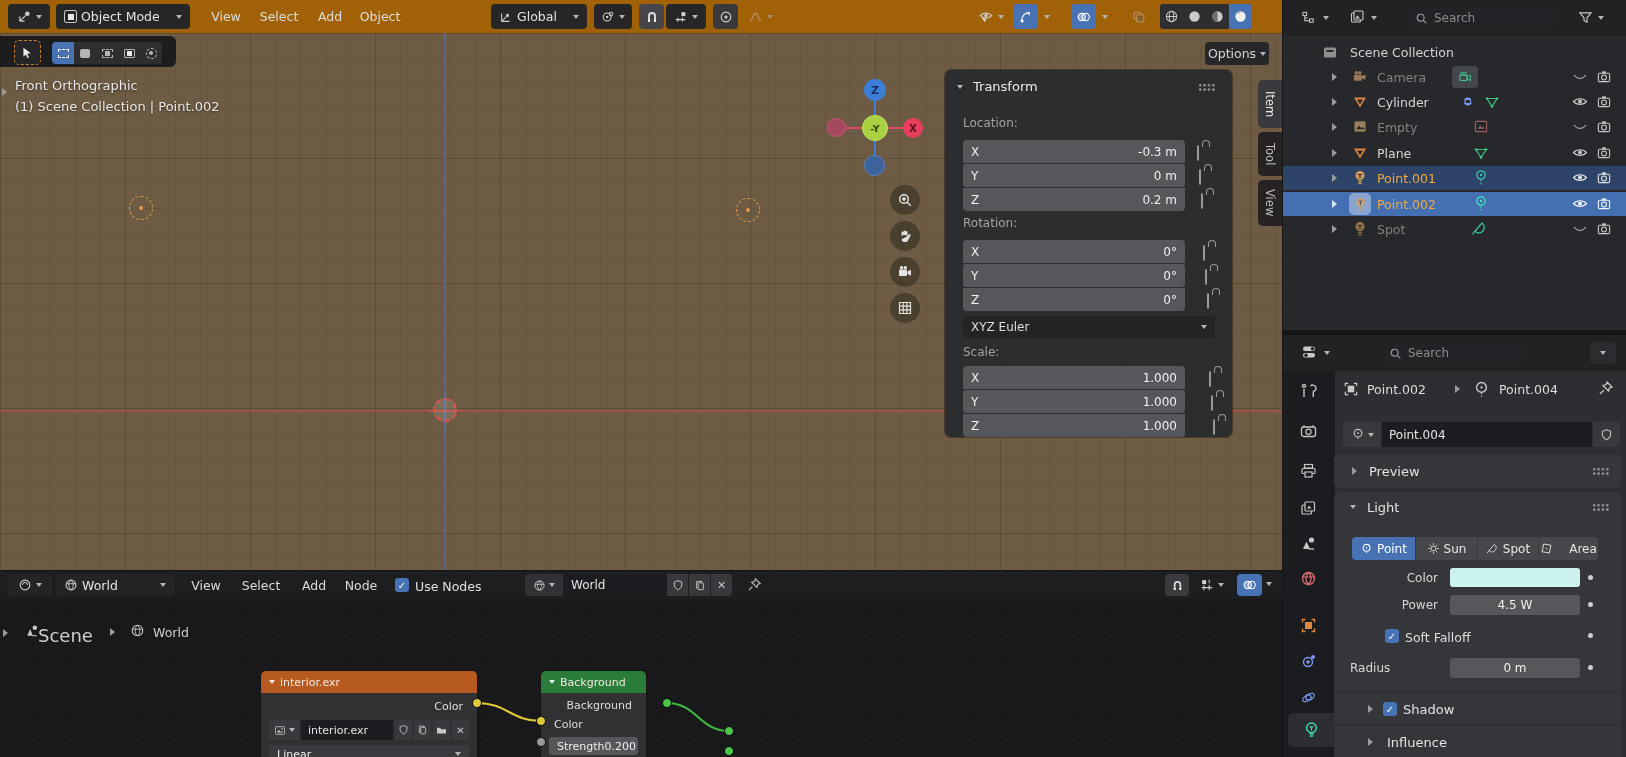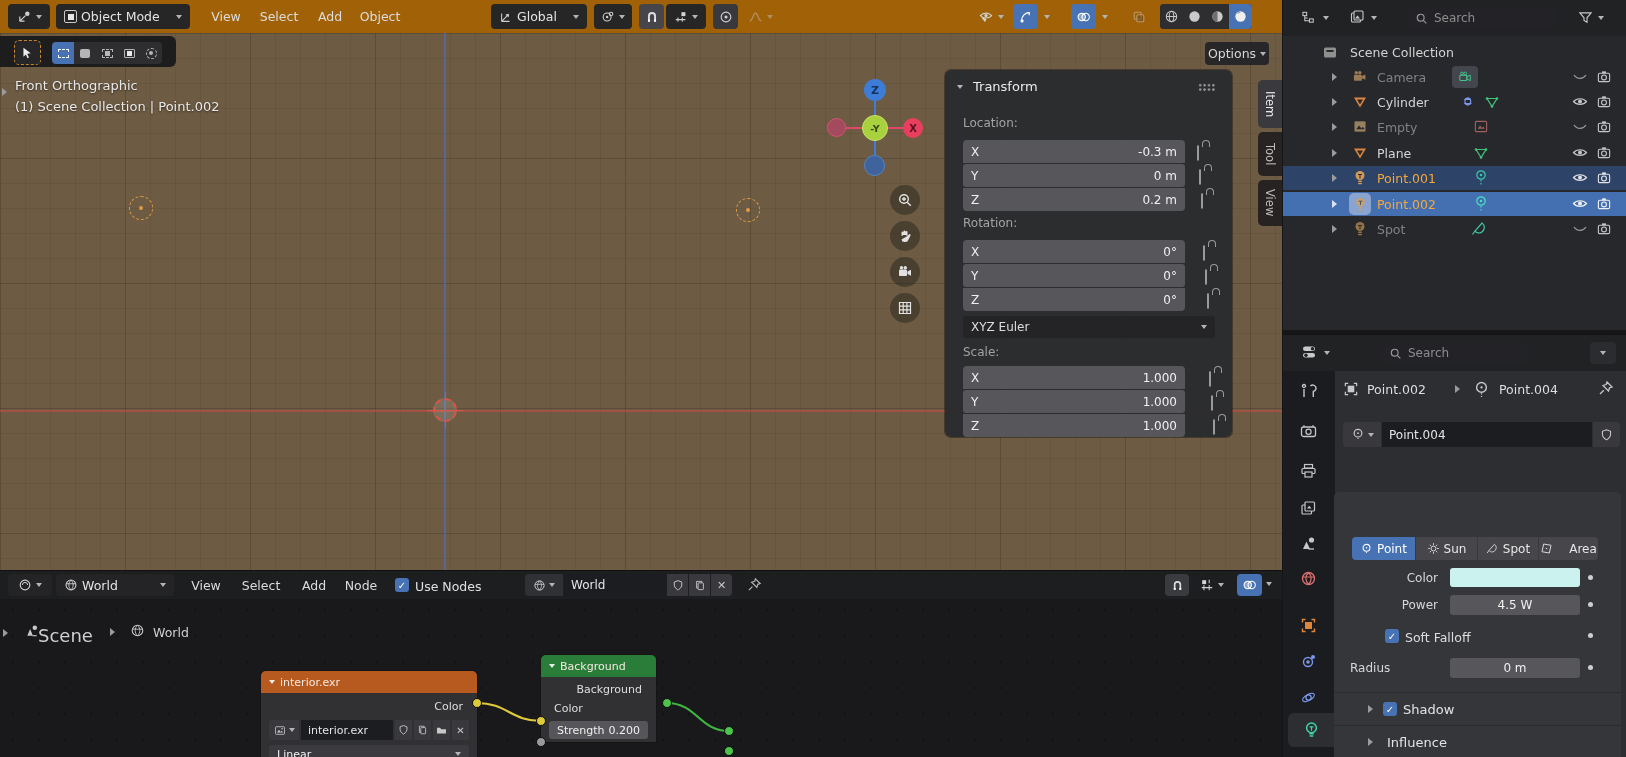--- a/index.html
+++ b/index.html
@@ -750,22 +750,32 @@
         <span>Point.004</span>
       </div>
     <div class="seg ab" style="left:310px;top:87px;width:27px;height:25px;border-radius:0 4px 4px 0">
       <span>
           <svg width="13" height="14" viewBox="0 0 16 16">
             <path d="M8 1.5 L13 3.4 V7.5 C13 11.2 8 14 8 14 C8 14 3 11.2 3 7.5 V3.4 Z" stroke="#c9c9c9" fill="none" stroke-width="1.3"></path>
           </svg>
         </span>
     </div>
 
+    <div class="ab" style="left:51px;top:119px;width:287px;height:34px;background:#35363a;border-radius:5px;display:flex;align-items:center">
+      <span class="cr" style="margin-left:18px"></span>
+      <span style="margin-left:12px;font-size:13px;color:#e3e3e3">Preview</span>
+      <span class="dots" style="margin-left:auto;margin-right:12px"></span>
+    </div>
 
     <div class="ab" style="left:51px;top:157px;width:287px;height:267px;background:#35363a;border-radius:5px 5px 0 0">
+      <div class="flex" style="height:30px">
+        <span class="cd" style="margin-left:16px"></span>
+        <span style="margin-left:11px;font-size:13px;color:#e3e3e3">Light</span>
+        <span class="dots" style="margin-left:auto;margin-right:12px"></span>
+      </div>
 
       <div class="flex ab" style="left:18px;top:45px;height:23px;border-radius:4px;overflow:hidden">
         <div class="flex" style="width:63px;height:23px;background:#4772b3;justify-content:center;gap:4px;color:#fff">
           <svg width="13" height="14" viewBox="0 0 16 17">
               <circle cx="8" cy="7" r="4.2" stroke="#fff" fill="none" stroke-width="1.3"></circle>
               <circle cx="8" cy="7" r="1" fill="#fff"></circle>
               <path d="M8 12.3 v1.2" stroke="#fff" stroke-width="1.2"></path>
             </svg>
           <span style="font-size:12px">Point</span>
         </div>
@@ -986,21 +996,21 @@
         <div class="seg" style="width:17px;height:20px;color:#c9c9c9;font-size:10px">
             <span>✕</span>
           </div>
       </div>
       <div class="fld" style="margin:4px 8px;height:18px;background:#3b3b3f;font-size:11px">
           <span>Linear</span>
           <span class="cd"></span>
         </div>
     </div>
 
-    <div class="node" style="left:541px;top:84px;width:115px;height:87px">
+    <div class="node" style="left:541px;top:100px;width:105px;height:87px">
       <div class="nhead" style="background:#2a7c39">
           <span class="cd" style="border-top-color:#e9f3e9"></span>
           <span>Background</span>
         </div>
       <div class="nrow" style="text-align:right;padding:6px 14px 4px 0"><span>Background</span></div>
       <div class="nrow" style="padding:2px 0 2px 13px"><span>Color</span></div>
       <div class="fld" style="margin:4px 8px;height:18px;font-size:11px;background:#55555a">
           <span>Strength</span>
           <span>0.200</span>
         </div>

